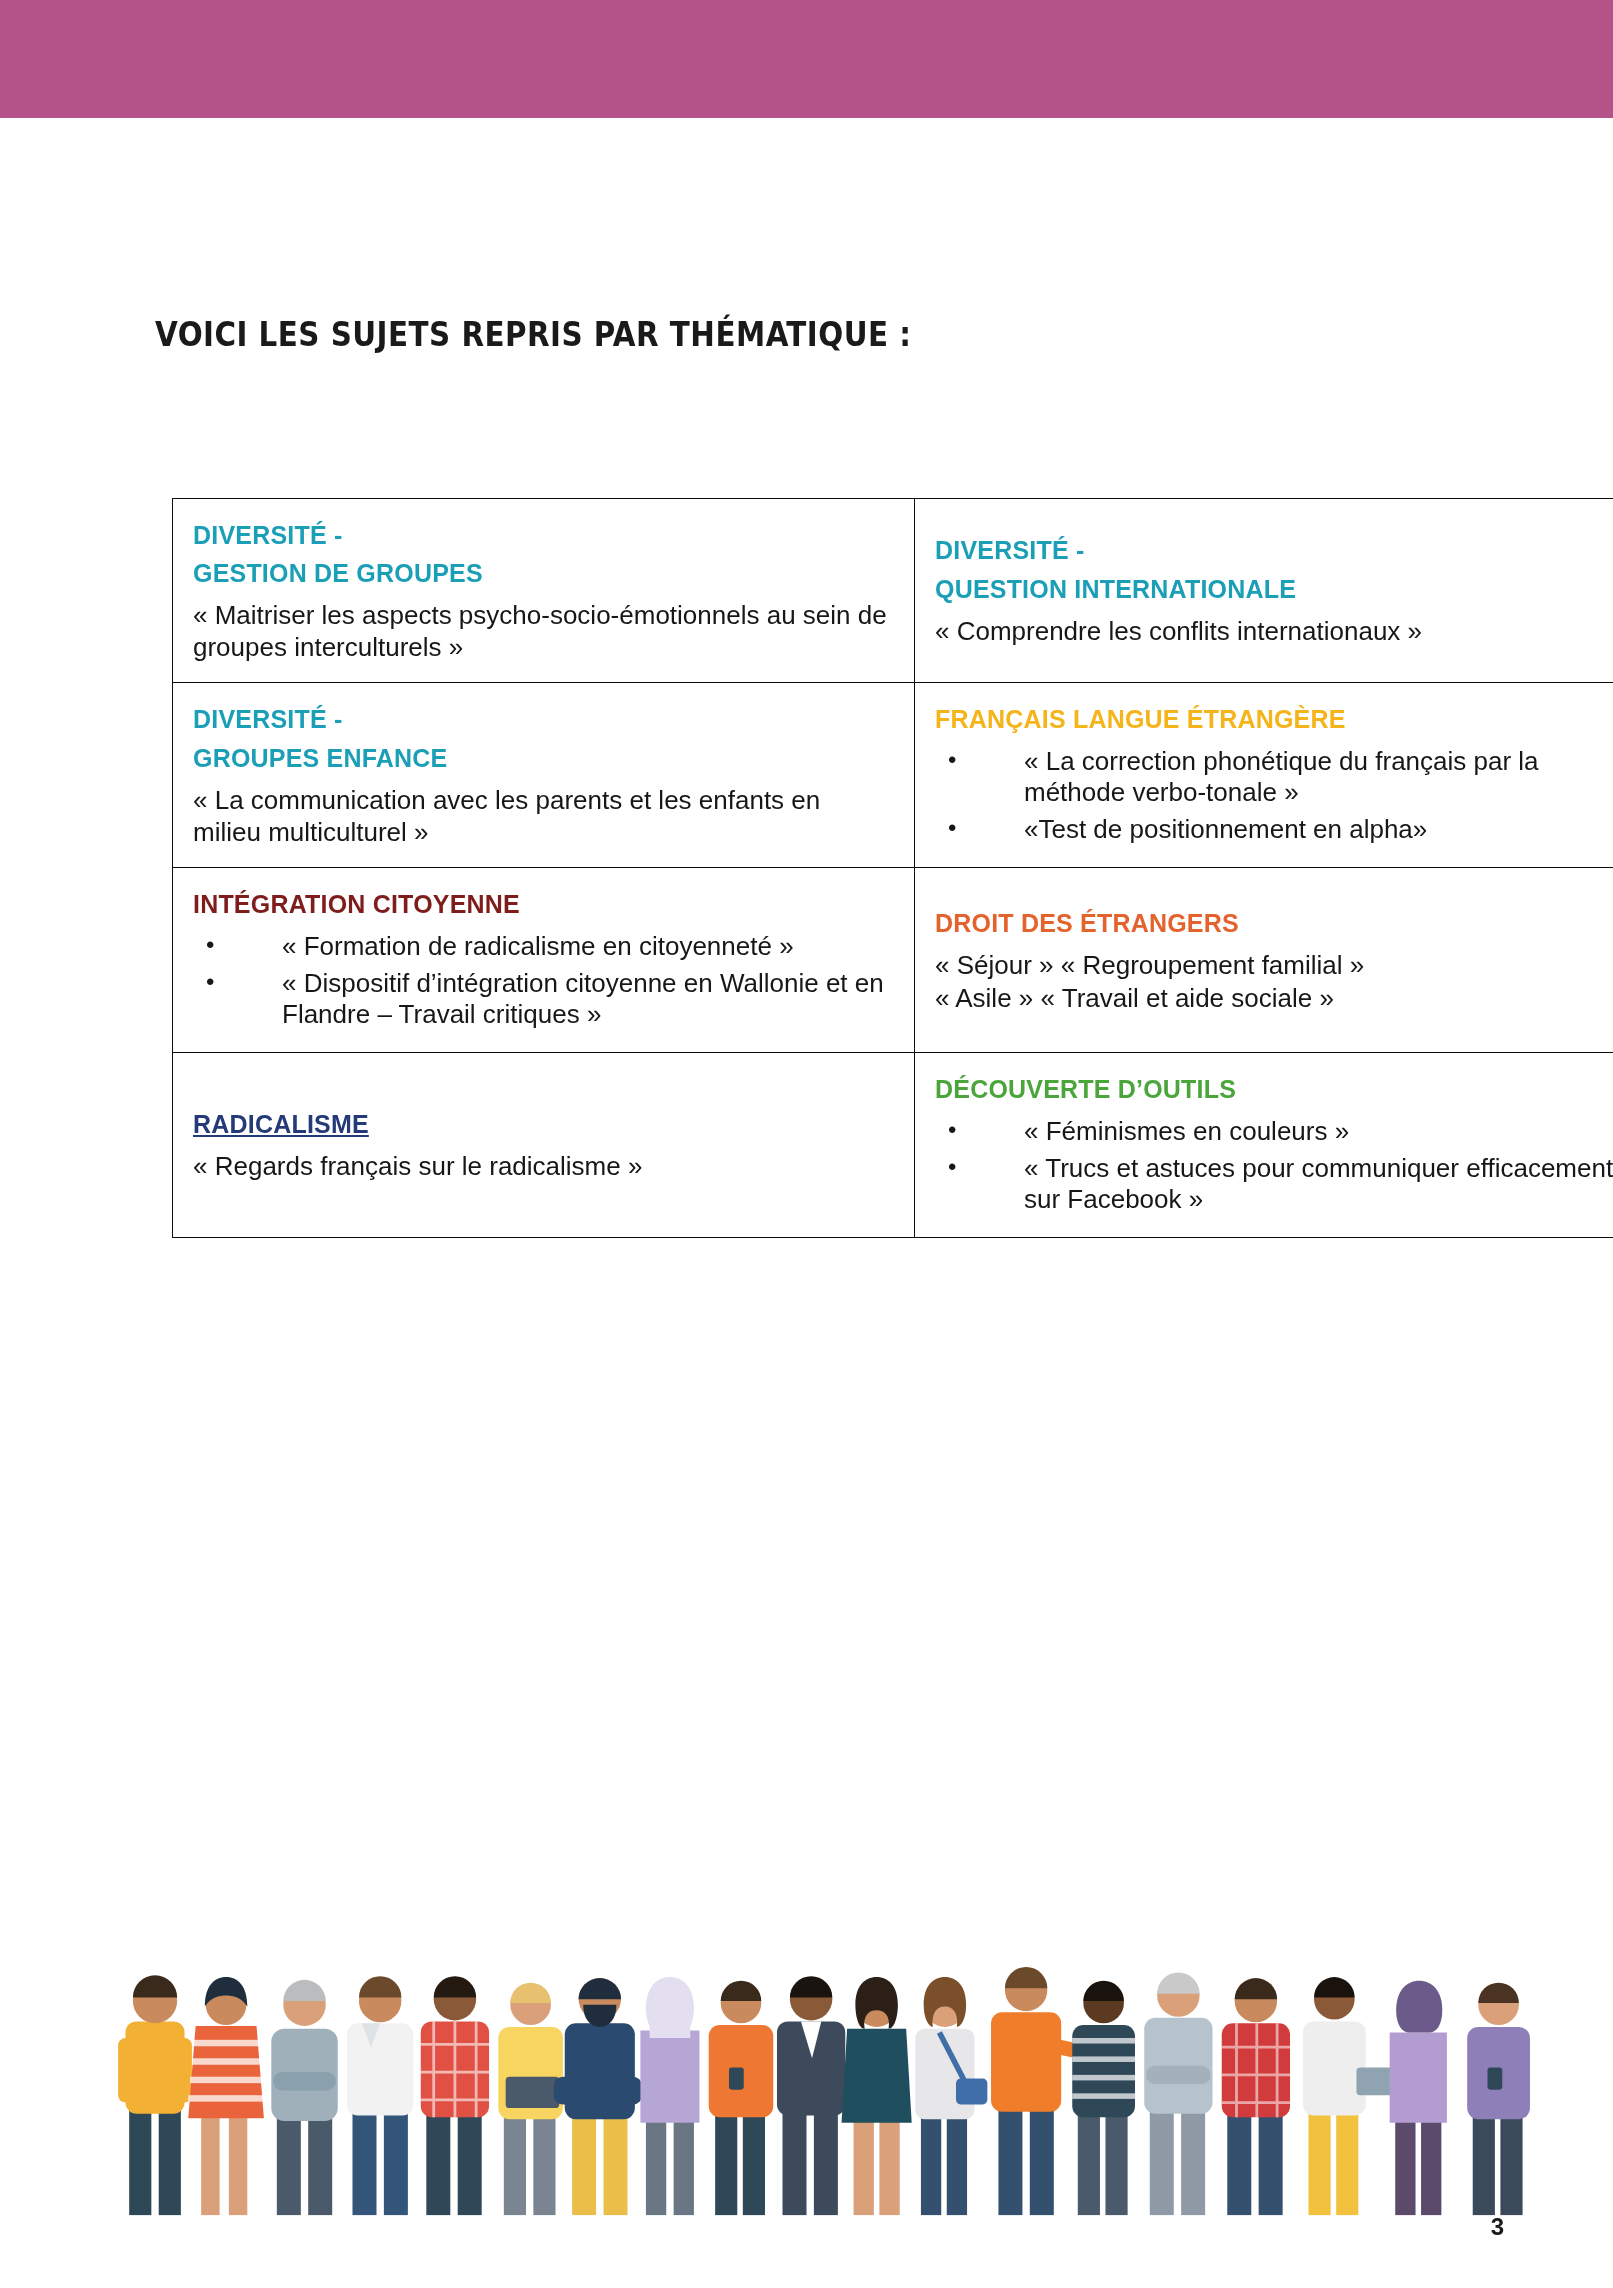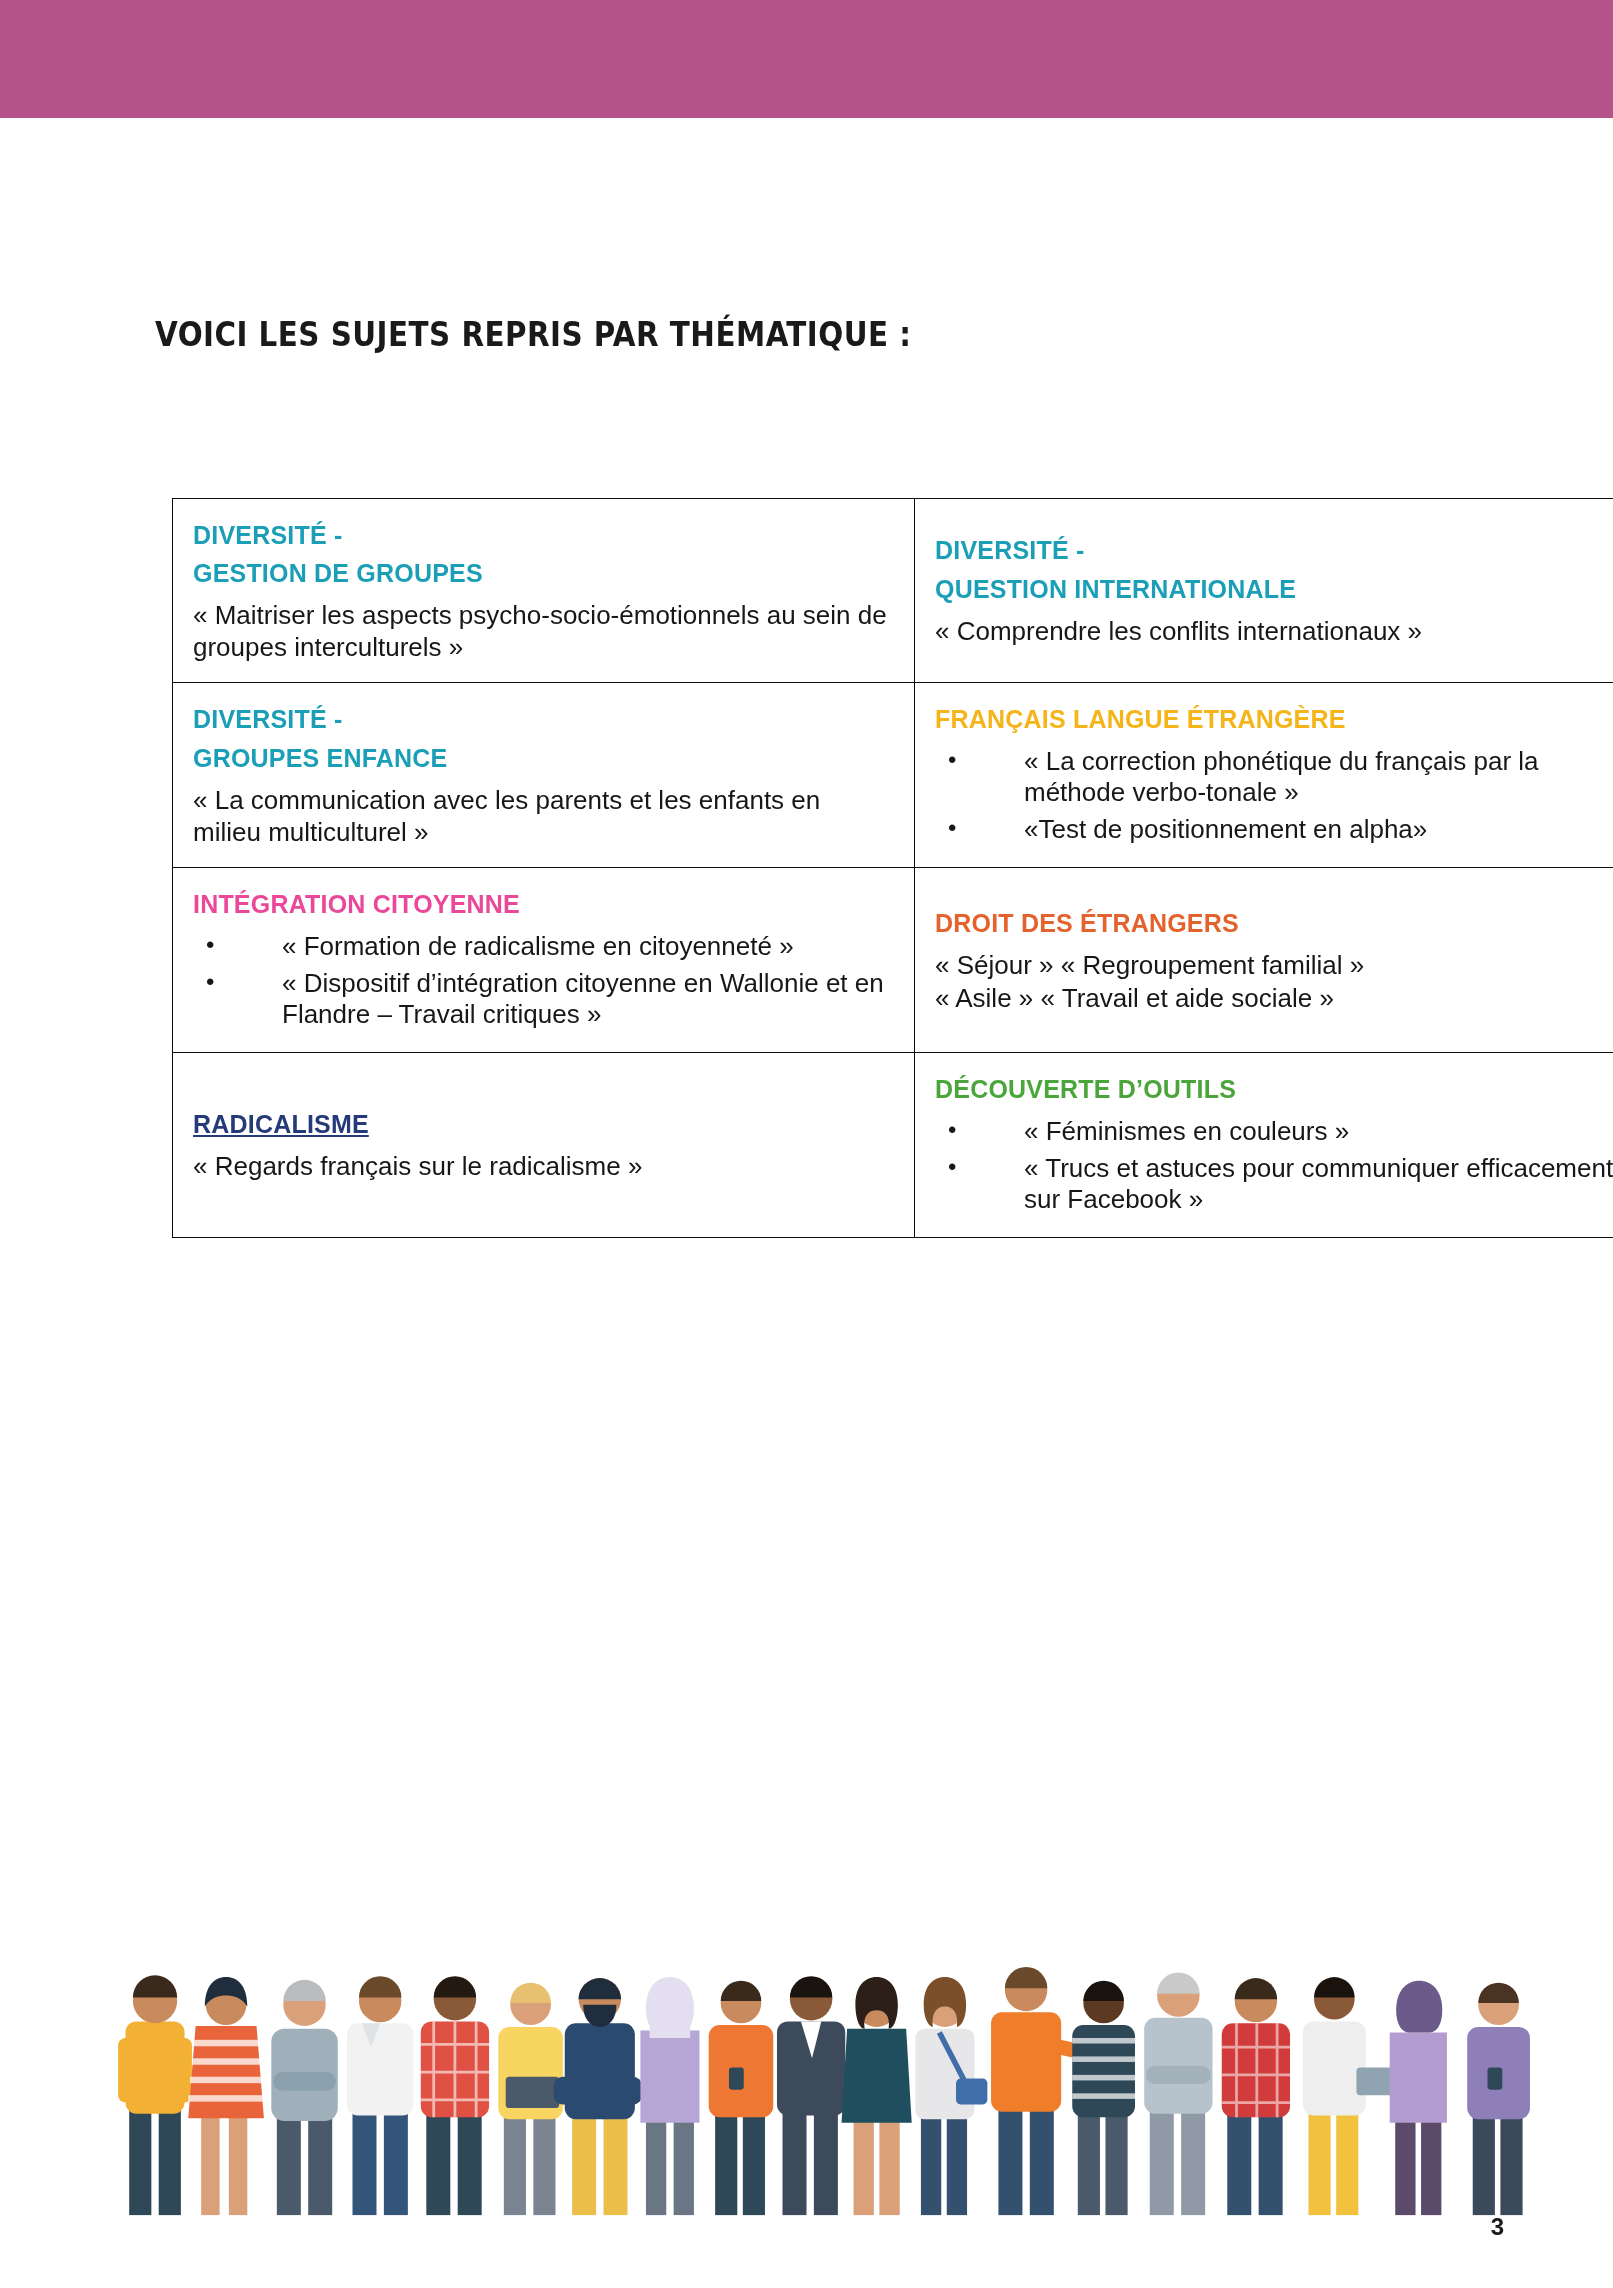--- a/index.html
+++ b/index.html
@@ -83,21 +83,21 @@
   ul.bullets li:before {
     content: "\2022";
     position: absolute;
     left: 13px;
     top: 0;
     font-size: 24px;
     color: #17171a;
   }
   .teal { color: #1b9fb6; }
   .yellow { color: #f5b51a; }
-  .red { color: #ec4899; }
+  .red { color: #7f1d1d; }
   .orange { color: #e4622c; }
   .navy { color: #253a79; text-decoration: underline; }
   .green { color: #4aa53b; }
 
   .cell-pad-tall { padding-top: 31px; padding-bottom: 31px; }
 
   
   .people {
     position: absolute;
     left: 0;

